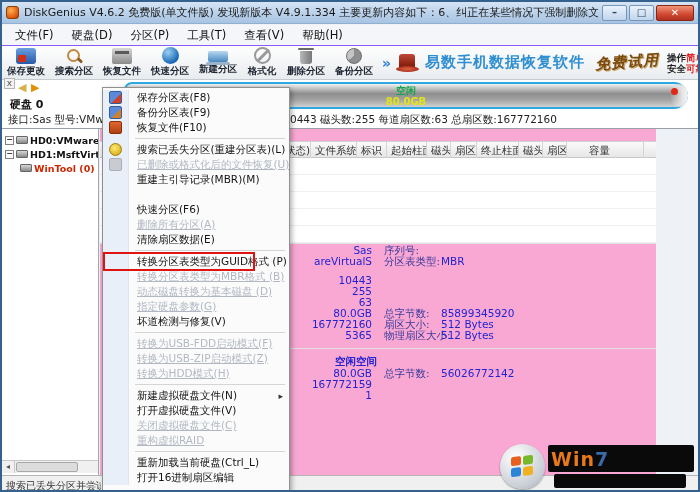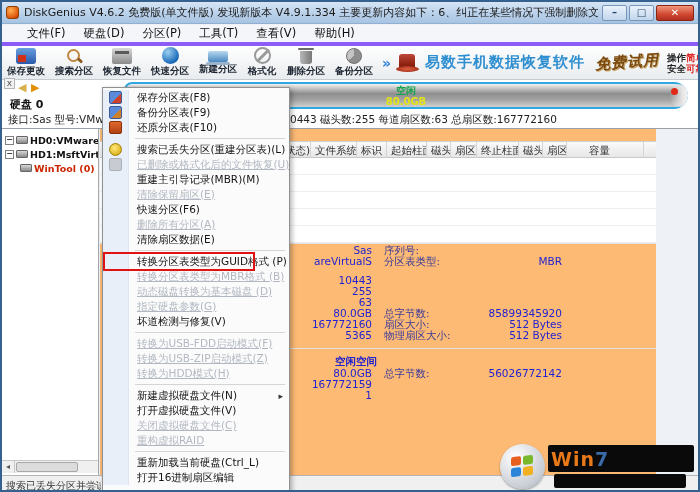--- a/index.html
+++ b/index.html
@@ -17,21 +17,21 @@
   .title-text{font-size:11px;color:#1a1a1a;white-space:nowrap;overflow:hidden;flex:1;}
   .winbtns{display:flex;gap:2px;margin-left:4px;}
   .wbtn{height:16px;border:1px solid #7596b8;border-radius:2px;
     background:linear-gradient(#eaf2fb,#c2d6ec);color:#28486a;
     font-size:10px;line-height:14px;text-align:center;font-weight:bold;}
   .wbtn.min,.wbtn.max{width:25px;}
   .wbtn.close{width:38px;background:linear-gradient(#f0967c,#d04830 60%,#b03020);
     color:#fff;border-color:#8c2414;}
   
   .menubar{position:absolute;left:0;top:23px;right:0;height:21px;background:#f4f6f9;
-    border-bottom:4px solid #8b5cf6;display:flex;align-items:center;padding-left:16px;}
+    border-bottom:1px solid #8b5cf6;display:flex;align-items:center;padding-left:4px;}
   .mb-item{font-size:11.5px;color:#111;padding:2px 9px;}
   
   .toolbar{position:absolute;left:0;top:44px;right:0;height:34px;
     background:linear-gradient(#fefefe,#e9ecef);border-bottom:1px solid #c6cbd1;
     display:flex;align-items:stretch;}
   .tb-btn{display:flex;flex-direction:column;align-items:center;justify-content:center;
     padding:1px 5px;min-width:40px;}
   .tb-label{font-size:9.5px;font-weight:bold;color:#1c2430;margin-top:1px;white-space:nowrap;}
   .tbico{width:20px;height:16px;position:relative;flex:none;}
   .ico-save-changes{background:linear-gradient(#6aa0e0,#2858a8);border-radius:3px;}
@@ -103,21 +103,21 @@
   .tw-disk{width:12px;height:8px;flex:none;border:1px solid #666;border-radius:1px;
     background:linear-gradient(#d8d8d8,#888);margin-right:2px;}
   .tree-row.child{padding-left:18px;}
   .tree-row.red{color:#cc2600;}
   .tree-sb{position:absolute;left:0;bottom:2px;width:96px;height:13px;background:#f0f0f0;
     border-top:1px solid #c8c8c8;display:flex;align-items:center;}
   .sb-arrow{width:13px;height:12px;font-size:8px;color:#555;text-align:center;line-height:12px;
     border-right:1px solid #c8c8c8;}
   .sb-thumb{width:62px;height:10px;margin-left:1px;background:#dcdcdc;border:1px solid #a8a8a8;border-radius:2px;}
   
-  .main{position:absolute;left:98px;top:127px;width:556px;height:346px;background:#fdba74;overflow:hidden;}
+  .main{position:absolute;left:98px;top:127px;width:556px;height:346px;background:#f9a8d4;overflow:hidden;}
   .thead{position:absolute;left:0;top:12px;right:0;height:17px;
     background:linear-gradient(#fafafa,#e7e7e7);border-top:1px solid #d0d0d0;border-bottom:1px solid #c8c8c8;}
   .th-cell{position:absolute;top:0;height:16px;font-size:10.5px;color:#333;padding:2px 0 0 2px;
     border-right:1px solid #d4d4d4;white-space:nowrap;overflow:hidden;}
   .th-cell:nth-of-type(1){left:183px;width:28px;}
   .th-cell:nth-of-type(2){left:213px;width:44px;}
   .th-cell:nth-of-type(3){left:259px;width:28px;}
   .th-cell:nth-of-type(4){left:289px;width:38px;}
   .th-cell:nth-of-type(5){left:329px;width:22px;}
   .th-cell:nth-of-type(6){left:353px;width:24px;}
@@ -126,21 +126,21 @@
   .th-cell:nth-of-type(9){left:445px;width:22px;}
   .th-cell:nth-of-type(10){left:487px;width:57px;border-right:1px solid #d4d4d4;}
   .tstripes{position:absolute;left:0;top:29px;right:0;height:86px;
     background:repeating-linear-gradient(#fff 0 16px,#efefef 16px 17px);border-bottom:1px solid #e2e2e2;}
   
   .details{position:absolute;left:0;top:116px;right:0;font-size:10.5px;padding-left:36px;}
   .d-row{position:relative;height:11px;line-height:11px;white-space:nowrap;}
   .d-row.gap{margin-bottom:8px;}
   .dv{position:absolute;left:0;width:236px;text-align:right;color:#2222d0;}
   .dl{position:absolute;left:248px;color:#3a3a9a;}
-  .dr{position:absolute;left:305px;width:121px;text-align:right;color:#2222d0;}
+  .dr{position:absolute;left:305px;width:121px;color:#2222d0;}
   .d-sep{height:1px;background:#e0e0e0;margin:7px 0 6px 0;}
   .free-title{font-size:10.5px;font-weight:bold;color:#2222d0;padding-left:199px;height:13px;}
   
   .statusbar{position:absolute;left:0;top:473px;right:0;height:17px;background:#f0f0f0;
     border-top:1px solid #b5b5b5;}
   .status-text{position:absolute;left:4px;top:3px;font-size:10px;color:#333;width:95px;
     white-space:nowrap;overflow:hidden;}
   
   .ctxmenu{position:absolute;left:100px;top:85px;width:188px;height:482px;overflow:hidden;
     background:#fbfbfb;border:1px solid #909090;box-shadow:2px 2px 5px rgba(0,0,0,.3);
@@ -439,21 +439,21 @@
           <i class="mi-ico ico-backup-table"></i>
         </span>
         <span class="mi-label">备份分区表(F9)</span>
         <span class="mi-arrow">▸</span>
       </li>
 
       <li class="menu-item">
         <span class="mi-gutter">
           <i class="mi-ico ico-restore-table"></i>
         </span>
-        <span class="mi-label">还原分区表(F10)</span>
+        <span class="mi-label">恢复文件(F10)</span>
         <span class="mi-arrow">▸</span>
       </li>
 
       <li class="menu-item sep">
         <span class="mi-gutter">
           <i class="mi-ico ico-none"></i>
         </span>
         <span class="mi-label"></span>
 
       </li>
@@ -479,21 +479,20 @@
           <i class="mi-ico ico-none"></i>
         </span>
         <span class="mi-label">重建主引导记录(MBR)(M)</span>
         <span class="mi-arrow">▸</span>
       </li>
 
       <li class="menu-item disabled">
         <span class="mi-gutter">
           <i class="mi-ico ico-none"></i>
         </span>
-        <span class="mi-label">清除保留扇区(E)</span>
         <span class="mi-arrow">▸</span>
       </li>
 
       <li class="menu-item">
         <span class="mi-gutter">
           <i class="mi-ico ico-none"></i>
         </span>
         <span class="mi-label">快速分区(F6)</span>
         <span class="mi-arrow">▸</span>
       </li>

